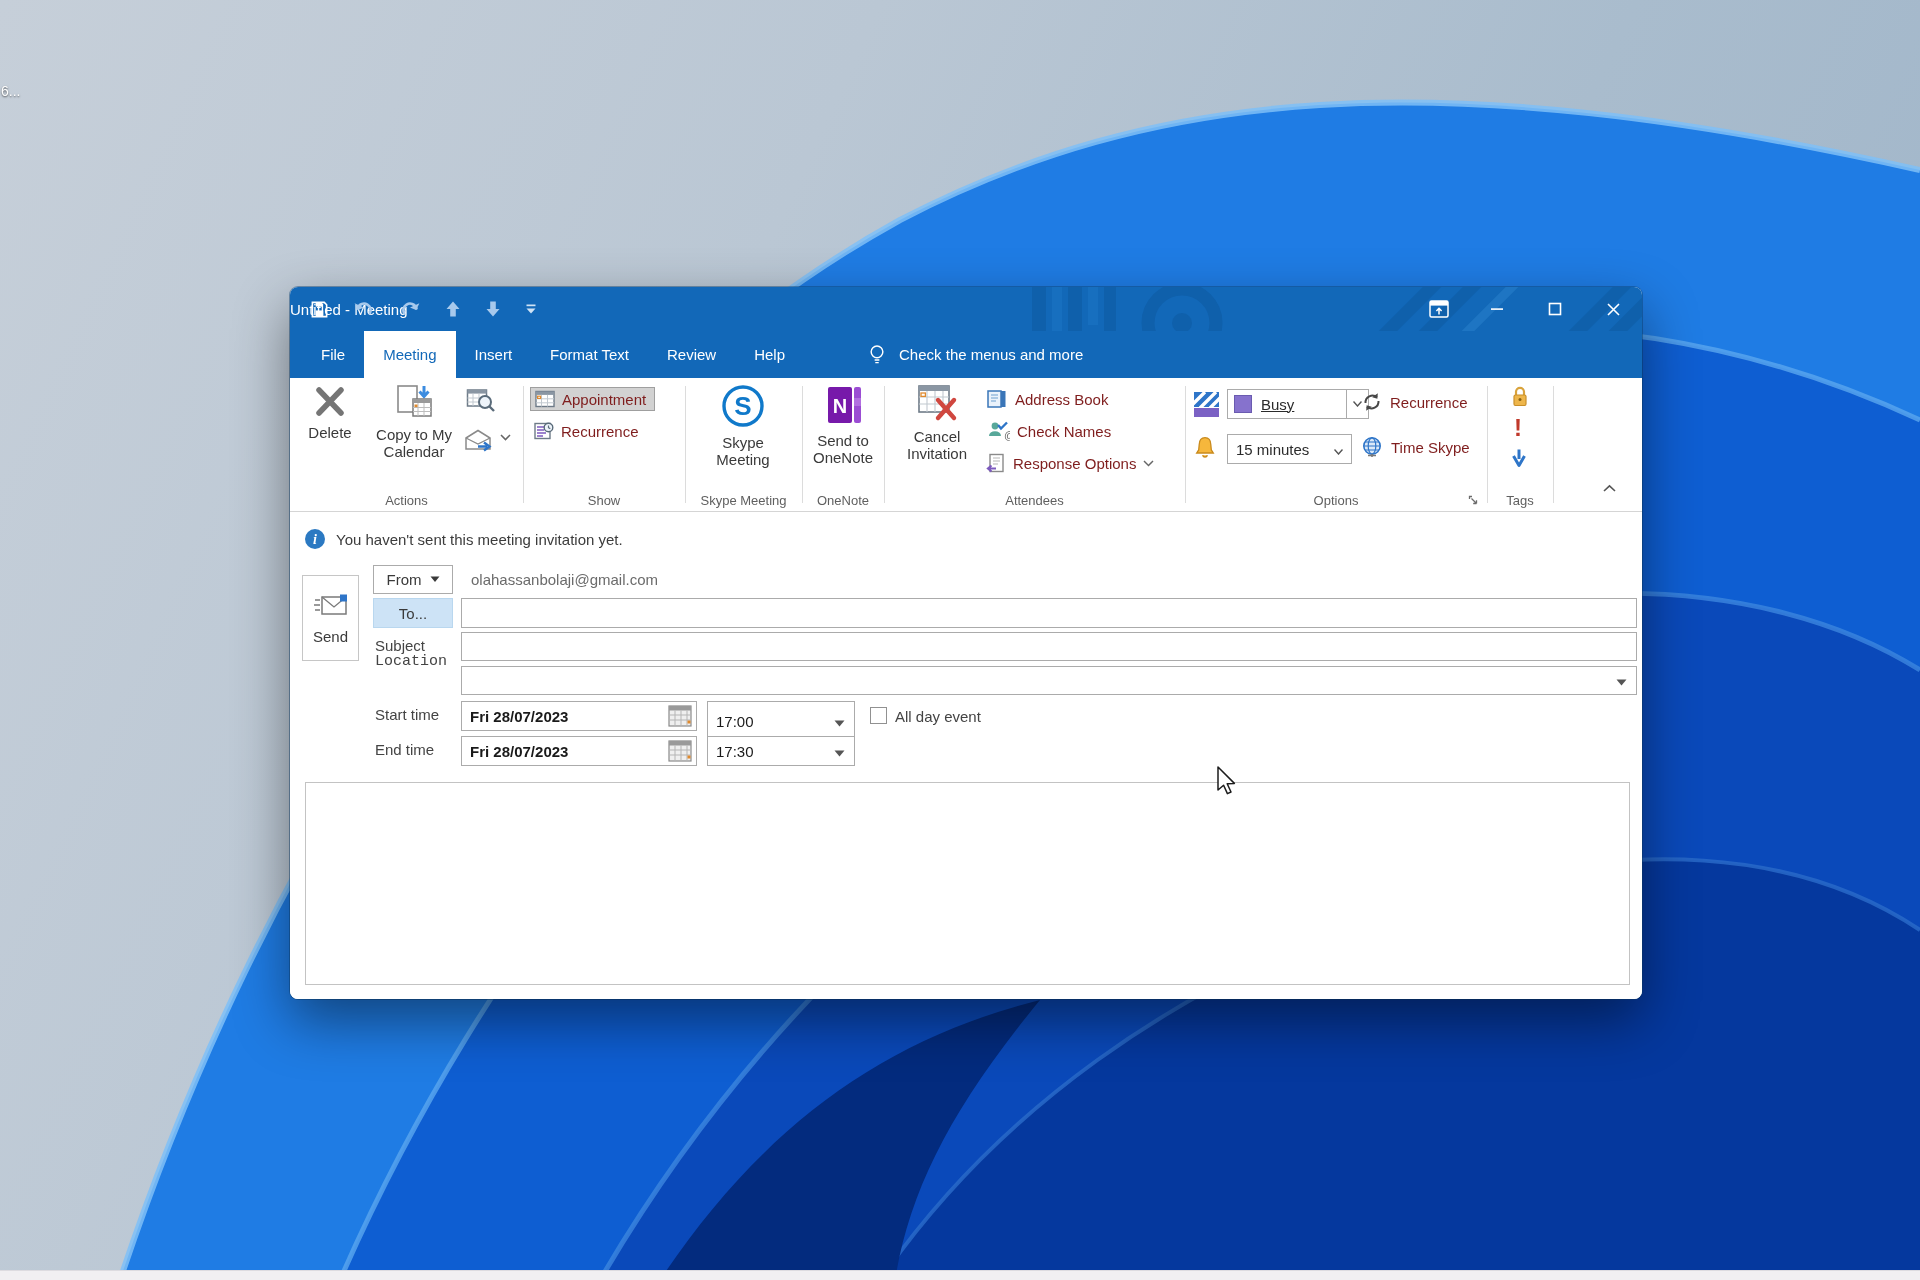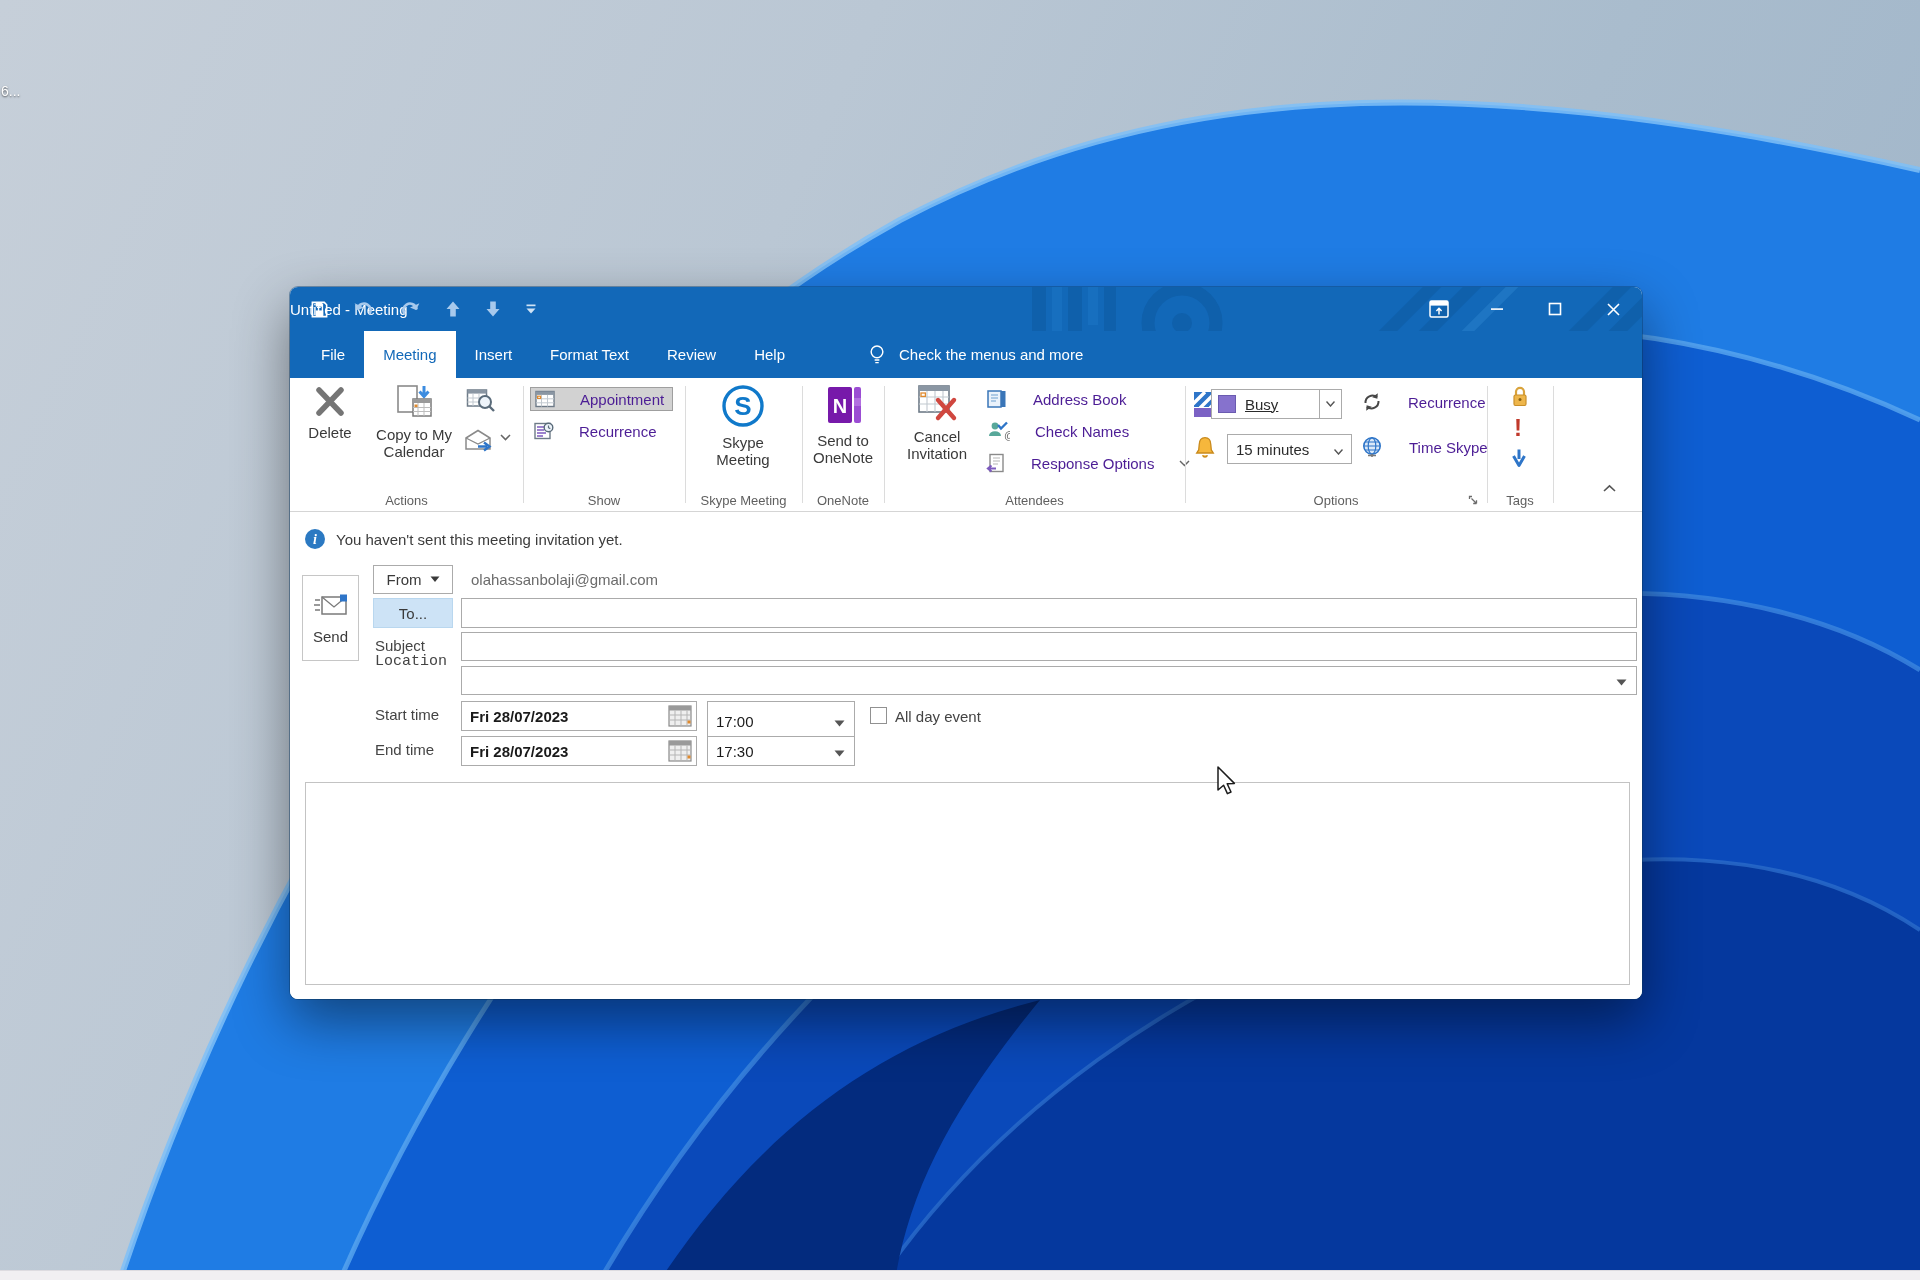--- a/index.html
+++ b/index.html
@@ -28,21 +28,21 @@
   .tab.active { background:#fff; color:#1268b8; }
   .ribbon-search { position:relative; z-index:2; display:flex; align-items:center; gap:13px; margin-left:64px; color:#fff; font-size:15px; }
 
   
   .ribbon { position:relative; height:134px; background:#fff; border-bottom:1px solid #d5d5d5; }
   .rgroup { position:absolute; top:0; height:133px; }
   .rsep { position:absolute; top:8px; bottom:8px; width:1px; background:#dcdcdc; }
   .glabel { position:absolute; bottom:3px; width:100%; text-align:center; font-size:13px; color:#5f5f5f; white-space:nowrap; }
   .bigbtn { position:absolute; display:flex; flex-direction:column; align-items:center; font-size:15px; color:#3a3a3a; text-align:center; line-height:1.15; }
   .bigbtn .lbl { margin-top:6px; }
-  .rbtn { position:absolute; display:flex; align-items:center; gap:25px; font-size:15px; color:#4c1d95; white-space:nowrap; }
+  .rbtn { position:absolute; display:flex; align-items:center; gap:7px; font-size:15px; color:#7f1d1d; white-space:nowrap; }
   .rbtn.selected { background:#d2d2d2; border:1px solid #9f9f9f; padding:2px 8px 2px 4px; }
   .combo { position:absolute; height:30px; border:1px solid #ababab; background:#fff; display:flex; align-items:center; font-size:15px; color:#2b2b2b; }
   .combo .swatch { width:18px; height:18px; background:#8672cd; border:1px solid #6a5bb0; margin:0 7px 0 6px; }
   .combo .ctext { flex:1; padding-left:2px; }
   .combo .caretbox { width:22px; align-self:stretch; border-left:1px solid #ababab; display:flex; align-items:center; justify-content:center; }
   .combo .caret-inline { padding-right:8px; }
   .iconbtn { position:absolute; display:flex; align-items:center; justify-content:center; }
 
   
   .content { position:relative; height:487px; background:#fff; }
@@ -325,21 +325,21 @@
     <div class="rsep" style="left:895px;"></div>
 
     <div class="rgroup" style="left:895px;width:302px;">
       <span class="iconbtn" style="left:8px;top:13px;">
         <svg width="27" height="27" viewBox="0 0 27 27">
           <rect x="1" y="1" width="25" height="15" fill="#2e75c8"></rect>
           <path d="M0 13 L12 1 M7 17 L23 1 M17 17 L27 7" stroke="#fff" stroke-width="3.4"></path>
           <rect x="1" y="17" width="25" height="9" fill="#7b61c4"></rect>
         </svg>
       </span>
-      <div class="combo" style="left:26px;top:11px;width:131px;text-decoration:underline;">
+      <div class="combo" style="left:42px;top:11px;width:142px;text-decoration:underline;">
         <span class="swatch"></span>
         <span class="ctext">Busy</span>
         <span class="caretbox">
           <svg width="9" height="6" viewBox="0 0 9 6">
               <path d="M0.5 0.5 L4.5 5 L8.5 0.5" fill="none" stroke="#555" stroke-width="1.4"></path>
             </svg>
         </span>
       </div>
       <div class="rbtn" style="left:176px;top:14px;">
         <svg width="22" height="20" viewBox="0 0 22 20">

